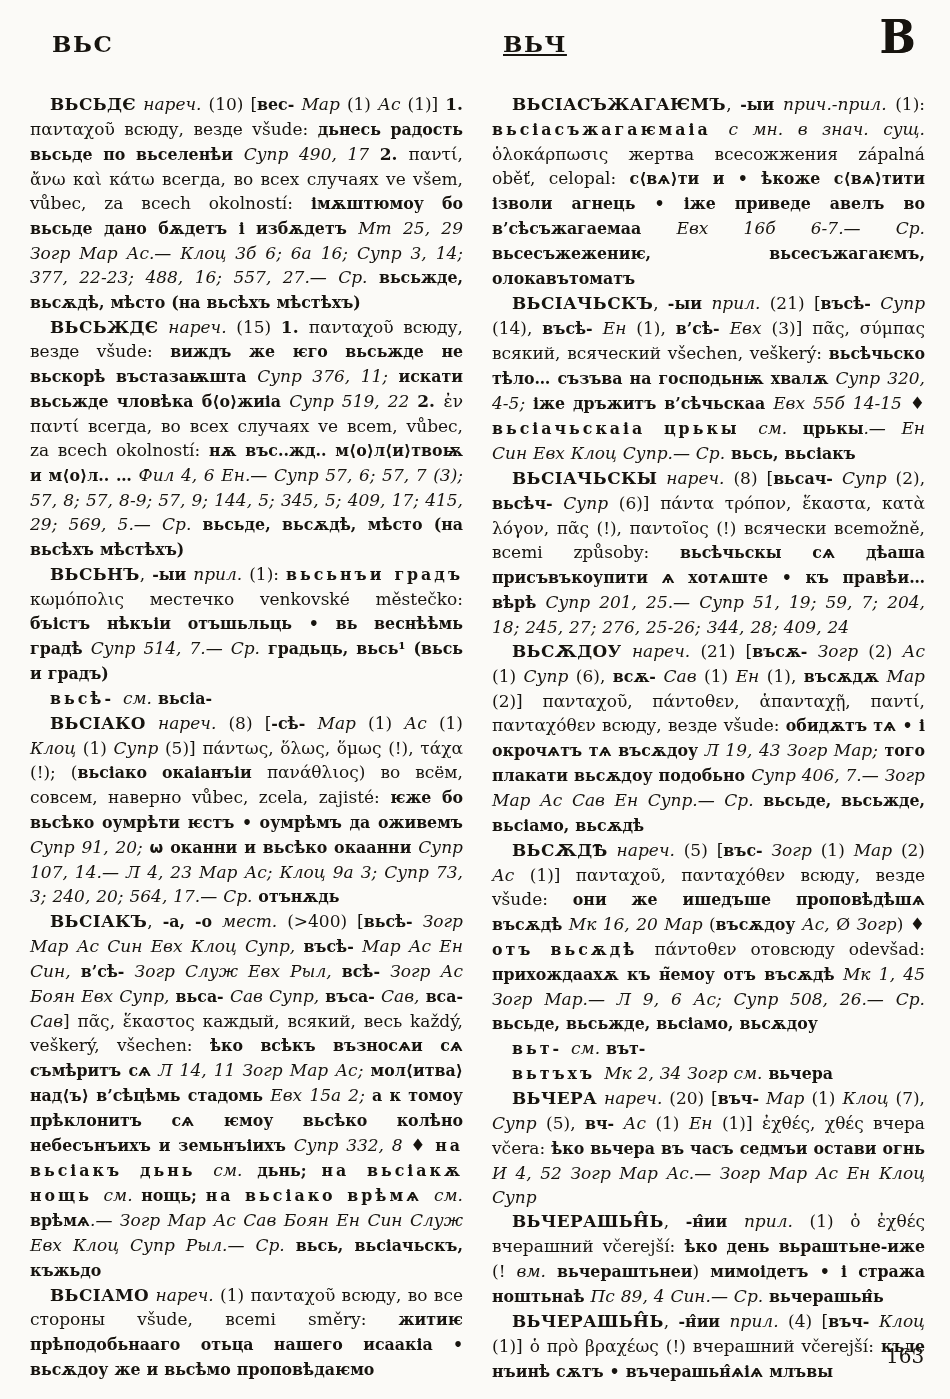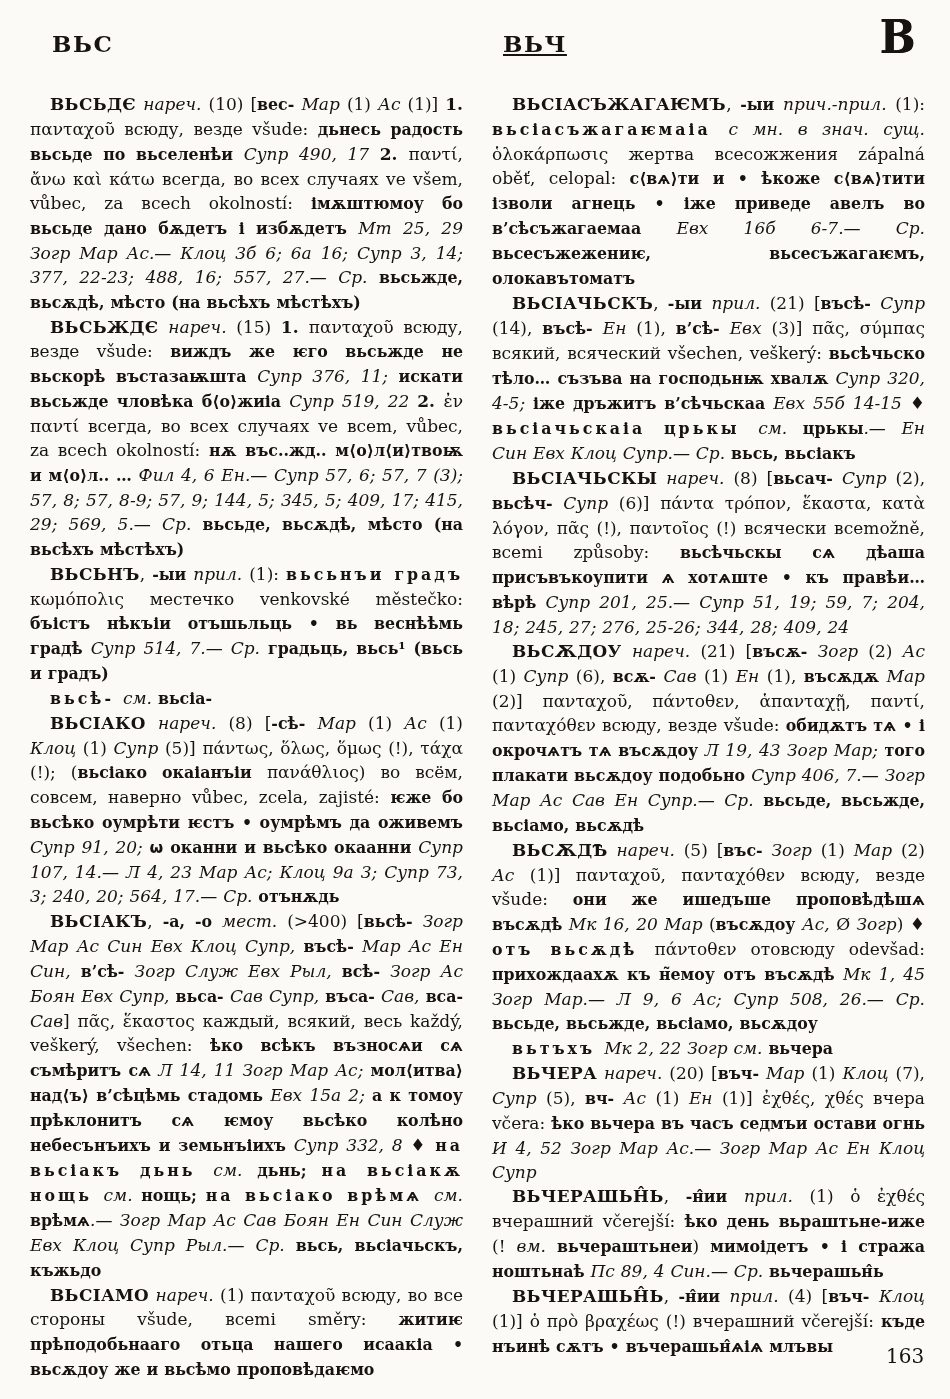--- a/index.html
+++ b/index.html
@@ -42,19 +42,20 @@
       <p class="entry"><span class="hw">ВЬСІАКО</span><span class="it"> нареч. </span><span class="rm">(8) [</span><span class="ocs">-сѣ- </span><span class="it">Мар </span><span class="rm">(1) </span><span class="it">Ас </span><span class="rm">(1) </span><span class="it">Клоц </span><span class="rm">(1) </span><span class="it">Супр </span><span class="rm">(5)] πάντως, ὅλως, ὅμως (!), τάχα (!); (</span><span class="ocs">вьсіако окаіанъіи </span><span class="rm">πανάθλιος) во всём, совсем, наверно vůbec, zcela, zajisté: </span><span class="ocs">ѥже бо вьсѣко оумрѣти ѥстъ • оумрѣмъ да оживемъ </span><span class="it">Супр 91, 20; </span><span class="ocs">ѡ оканни и вьсѣко окаанни </span><span class="it">Супр 107, 14.— Л 4, 23 Мар Ас; Клоц 9а 3; Супр 73, 3; 240, 20; 564, 17.— Ср. </span><span class="ocs">отънѫдь</span></p>
       <p class="entry"><span class="hw">ВЬСІАКЪ</span><span class="rm">, </span><span class="ocs">-а, -о </span><span class="it">мест. </span><span class="rm">(&gt;400) [</span><span class="ocs">вьсѣ- </span><span class="it">Зогр Мар Ас Син Евх Клоц Супр, </span><span class="ocs">въсѣ- </span><span class="it">Мар Ас Ен Син, </span><span class="ocs">в’сѣ- </span><span class="it">Зогр Служ Евх Рыл, </span><span class="ocs">всѣ- </span><span class="it">Зогр Ас Боян Евх Супр, </span><span class="ocs">вьса- </span><span class="it">Сав Супр, </span><span class="ocs">въса- </span><span class="it">Сав, </span><span class="ocs">вса- </span><span class="it">Сав</span><span class="rm">] πᾶς, ἕκαστος каждый, всякий, весь každý, veškerý, všechen: </span><span class="ocs">ѣко всѣкъ възносѧи сѧ съмѣритъ сѧ </span><span class="it">Л 14, 11 Зогр Мар Ас; </span><span class="ocs">мол⟨итва⟩ над⟨ъ⟩ в’сѣцѣмь стадомь </span><span class="it">Евх 15а 2; </span><span class="ocs">а к томоу прѣклонитъ сѧ ѥмоу вьсѣко колѣно небесънъихъ и земьнъіихъ </span><span class="it">Супр 332, 8 </span><span class="rm">♦ </span><span class="ocs sp">на вьсіакъ дьнь </span><span class="it">см. </span><span class="ocs">дьнь; </span><span class="ocs sp">на вьсіакѫ нощь </span><span class="it">см. </span><span class="ocs">нощь; </span><span class="ocs sp">на вьсіако врѣмѧ </span><span class="it">см. </span><span class="ocs">врѣмѧ</span><span class="it">.— Зогр Мар Ас Сав Боян Ен Син Служ Евх Клоц Супр Рыл.— Ср. </span><span class="ocs">вьсь, вьсіачьскъ, къжьдо</span></p>
       <p class="entry"><span class="hw">ВЬСІАМО</span><span class="it"> нареч. </span><span class="rm">(1) πανταχοῦ всюду, во все стороны všude, всemi směry: </span><span class="ocs">житиѥ прѣподобьнааго отьца нашего исаакіа • вьсѫдоу же и вьсѣмо проповѣдаѥмо </span></p>
     </div>
   <div class="col col-right">
       <p class="entry"><span class="hw">ВЬСІАСЪЖАГАѤМЪ</span><span class="rm">, </span><span class="ocs">-ыи </span><span class="it">прич.-прил. </span><span class="rm">(1): </span><span class="ocs sp">вьсіасъжагаѥмаіа </span><span class="it">с мн. в знач. сущ. </span><span class="rm">ὁλοκάρπωσις жертва всесожжения zápalná oběť, celopal: </span><span class="ocs">с⟨вѧ⟩ти и • ѣкоже с⟨вѧ⟩тити ізволи агнець • іже приведе авелъ во в’сѣсъжагаемаа </span><span class="it">Евх 16б 6-7.— Ср. </span><span class="ocs">вьсесъжежениѥ, вьсесъжагаѥмъ, олокавътоматъ</span></p>
       <p class="entry"><span class="hw">ВЬСІАЧЬСКЪ</span><span class="rm">, </span><span class="ocs">-ыи </span><span class="it">прил. </span><span class="rm">(21) [</span><span class="ocs">въсѣ- </span><span class="it">Супр </span><span class="rm">(14), </span><span class="ocs">въсѣ- </span><span class="it">Ен </span><span class="rm">(1), </span><span class="ocs">в’сѣ- </span><span class="it">Евх </span><span class="rm">(3)] πᾶς, σύμπας всякий, всяческий všechen, veškerý: </span><span class="ocs">вьсѣчьско тѣло… съзъва на господьнѭ хвалѫ </span><span class="it">Супр 320, 4-5; </span><span class="ocs">іже дръжитъ в’сѣчьскаа </span><span class="it">Евх 55б 14-15 </span><span class="rm">♦ </span><span class="ocs sp">вьсіачьскаіа црькы </span><span class="it">см. </span><span class="ocs">црькы</span><span class="it">.— Ен Син Евх Клоц Супр.— Ср. </span><span class="ocs">вьсь, вьсіакъ</span></p>
       <p class="entry"><span class="hw">ВЬСІАЧЬСКЫ</span><span class="it"> нареч. </span><span class="rm">(8) [</span><span class="ocs">вьсач- </span><span class="it">Супр </span><span class="rm">(2), </span><span class="ocs">вьсѣч- </span><span class="it">Супр </span><span class="rm">(6)] πάντα τρόπον, ἕκαστα, κατὰ λόγον, πᾶς (!), παντοῖος (!) всячески всemožně, всemi způsoby: </span><span class="ocs">вьсѣчьскы сѧ дѣаша присъвъкоупити ѧ хотѧште • къ правѣи… вѣрѣ </span><span class="it">Супр 201, 25.— Супр 51, 19; 59, 7; 204, 18; 245, 27; 276, 25-26; 344, 28; 409, 24</span></p>
       <p class="entry"><span class="hw">ВЬСѪДОУ</span><span class="it"> нареч. </span><span class="rm">(21) [</span><span class="ocs">въсѫ- </span><span class="it">Зогр </span><span class="rm">(2) </span><span class="it">Ас </span><span class="rm">(1) </span><span class="it">Супр </span><span class="rm">(6), </span><span class="ocs">всѫ- </span><span class="it">Сав </span><span class="rm">(1) </span><span class="it">Ен </span><span class="rm">(1), </span><span class="ocs">въсѫдѫ </span><span class="it">Мар </span><span class="rm">(2)] πανταχοῦ, πάντοθεν, ἁπανταχῇ, παντί, πανταχόθεν всюду, везде všude: </span><span class="ocs">обидѫтъ тѧ • і окрочѧтъ тѧ въсѫдоу </span><span class="it">Л 19, 43 Зогр Мар; </span><span class="ocs">того плакати вьсѫдоу подобьно </span><span class="it">Супр 406, 7.— Зогр Мар Ас Сав Ен Супр.— Ср. </span><span class="ocs">вьсьде, вьсьжде, вьсіамо, вьсѫдѣ</span></p>
       <p class="entry"><span class="hw">ВЬСѪДѢ</span><span class="it"> нареч. </span><span class="rm">(5) [</span><span class="ocs">въс- </span><span class="it">Зогр </span><span class="rm">(1) </span><span class="it">Мар </span><span class="rm">(2) </span><span class="it">Ас </span><span class="rm">(1)] πανταχοῦ, πανταχόθεν всюду, везде všude: </span><span class="ocs">они же ишедъше проповѣдѣшѧ въсѫдѣ </span><span class="it">Мк 16, 20 Мар </span><span class="rm">(</span><span class="ocs">въсѫдоу </span><span class="it">Ас, </span><span class="rm">Ø </span><span class="it">Зогр</span><span class="rm">) ♦ </span><span class="ocs sp">отъ вьсѫдѣ </span><span class="rm">πάντοθεν отовсюду odevšad: </span><span class="ocs">прихождаахѫ къ н̃емоу отъ въсѫдѣ </span><span class="it">Мк 1, 45 Зогр Мар.— Л 9, 6 Ас; Супр 508, 26.— Ср. </span><span class="ocs">вьсьде, вьсьжде, вьсіамо, вьсѫдоу</span></p>
-      <p class="entry"><span class="ocs sp">вьтъхъ </span><span class="it">Мк 2, 22 Зогр см. </span><span class="ocs">вьчера</span></p>
+      <p class="entry"><span class="ocs sp">вьт- </span><span class="it">см. </span><span class="ocs">вът-</span></p>
+      <p class="entry"><span class="ocs sp">вьтъхъ </span><span class="it">Мк 2, 34 Зогр см. </span><span class="ocs">вьчера</span></p>
       <p class="entry"><span class="hw">ВЬЧЕРА</span><span class="it"> нареч. </span><span class="rm">(20) [</span><span class="ocs">въч- </span><span class="it">Мар </span><span class="rm">(1) </span><span class="it">Клоц </span><span class="rm">(7), </span><span class="it">Супр </span><span class="rm">(5), </span><span class="ocs">вч- </span><span class="it">Ас </span><span class="rm">(1) </span><span class="it">Ен </span><span class="rm">(1)] ἐχθές, χθές вчера včera: </span><span class="ocs">ѣко вьчера въ часъ седмъи остави огнь </span><span class="it">И 4, 52 Зогр Мар Ас.— Зогр Мар Ас Ен Клоц Супр</span></p>
       <p class="entry"><span class="hw">ВЬЧЕРАШЬН̂Ь</span><span class="rm">, </span><span class="ocs">-н̂ии </span><span class="it">прил. </span><span class="rm">(1) ὁ ἐχθές вчерашний včerejší: </span><span class="ocs">ѣко день вьраштьне-иже </span><span class="rm">(! </span><span class="it">вм. </span><span class="ocs">вьчераштьнеи</span><span class="rm">) </span><span class="ocs">мимоідетъ • і стража ноштьнаѣ </span><span class="it">Пс 89, 4 Син.— Ср. </span><span class="ocs">вьчерашьн̂ь</span></p>
       <p class="entry"><span class="hw">ВЬЧЕРАШЬН̂Ь</span><span class="rm">, </span><span class="ocs">-н̂ии </span><span class="it">прил. </span><span class="rm">(4) [</span><span class="ocs">въч- </span><span class="it">Клоц </span><span class="rm">(1)] ὁ πρὸ βραχέως (!) вчерашний včerejší: </span><span class="ocs">къде нъинѣ сѫтъ • въчерашьн̂ѧіѧ млъвы </span></p>
     </div>
   <div class="page-number">163</div>
 </div>
 
 </body></html>

